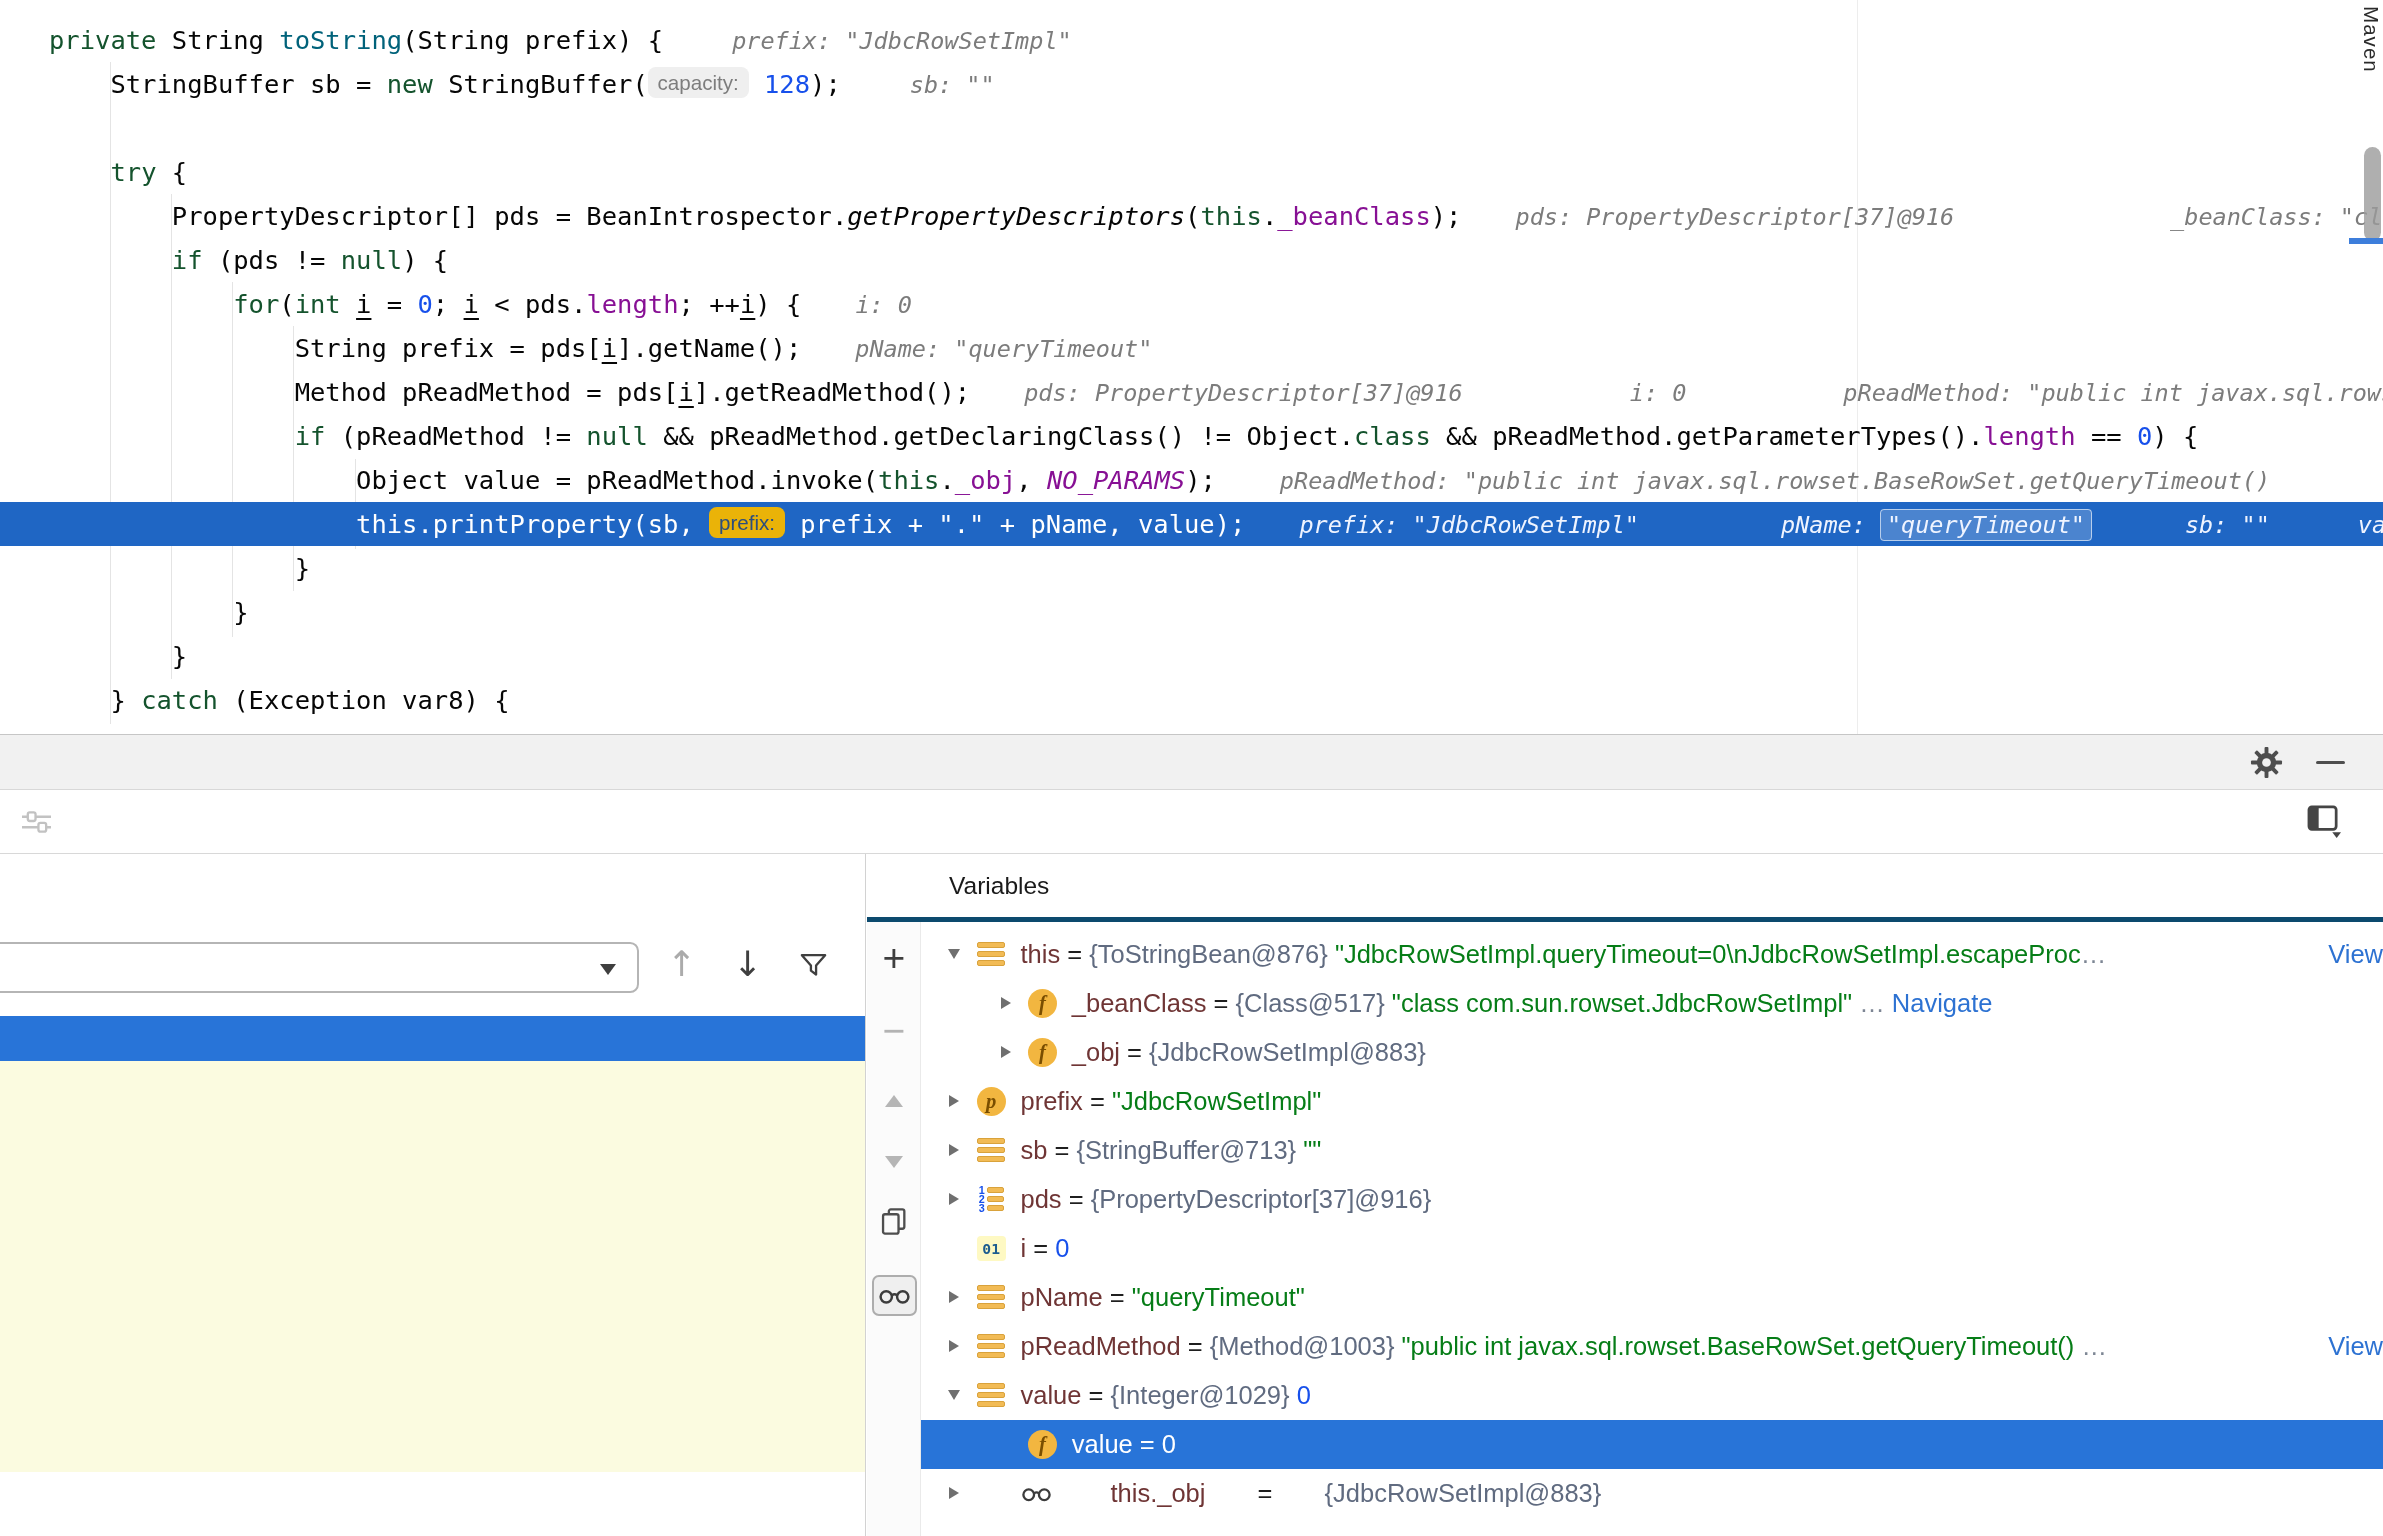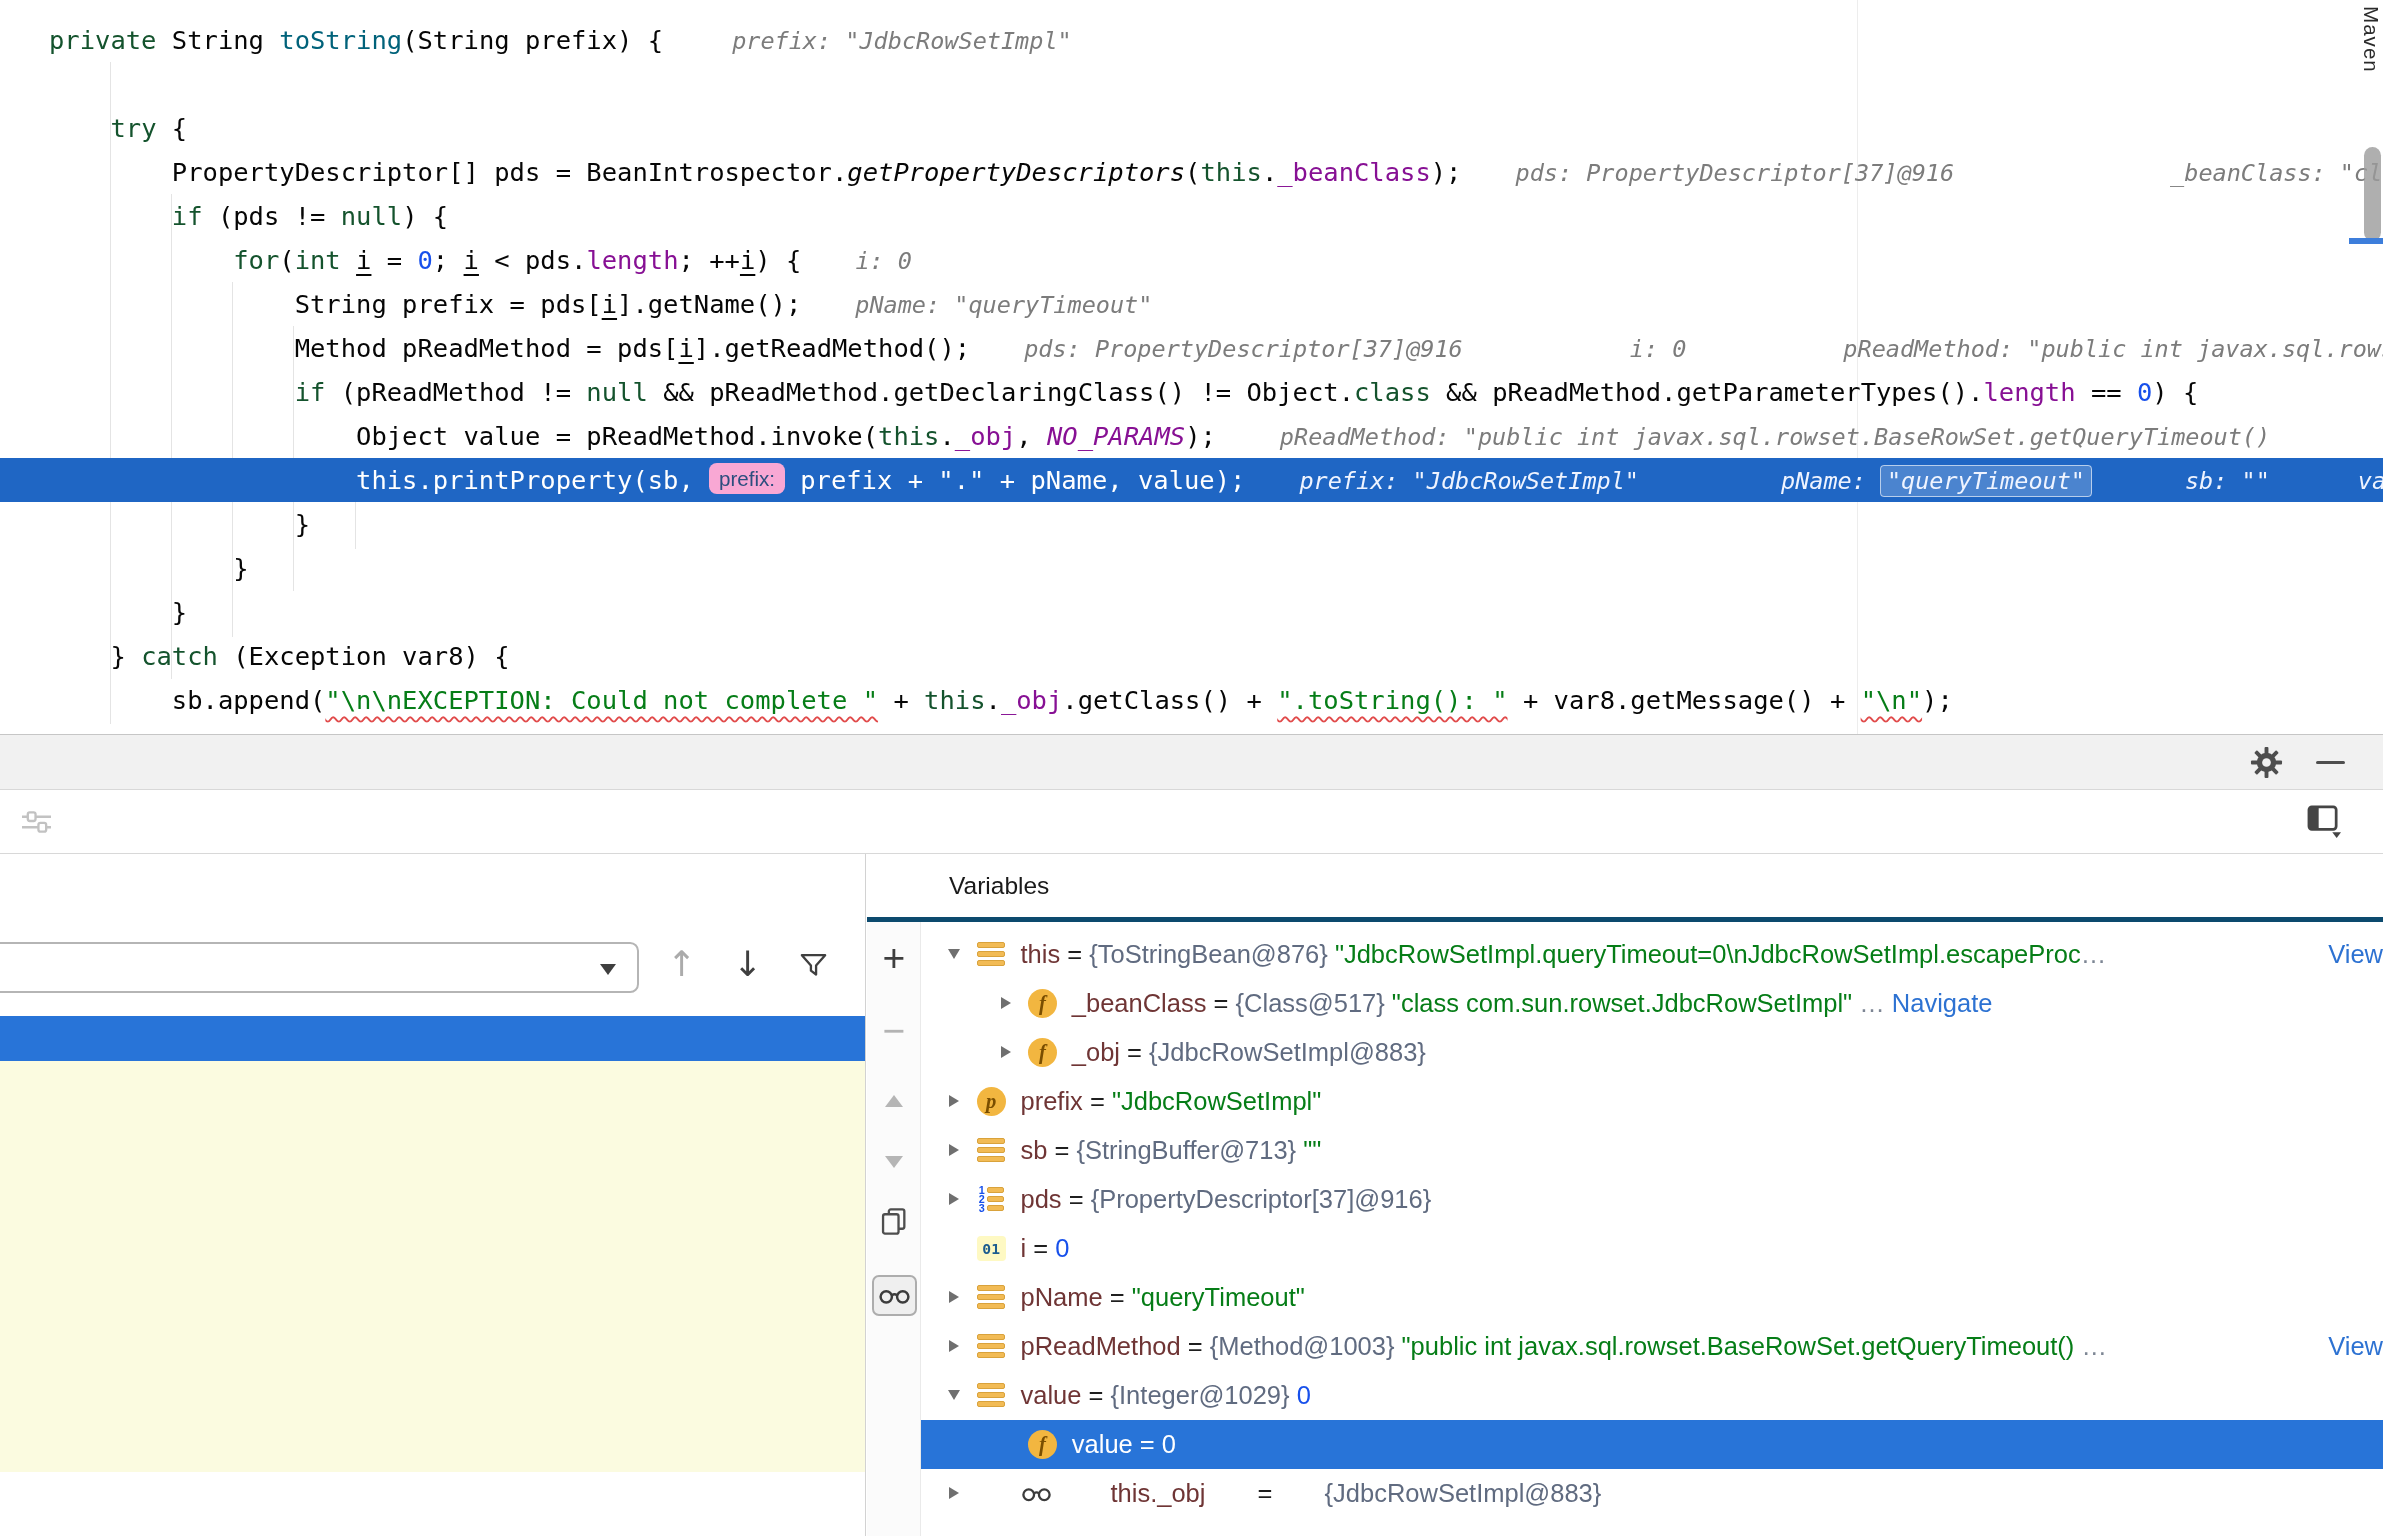--- a/index.html
+++ b/index.html
@@ -16,21 +16,21 @@
   .line.exec .seg{color:#FFFFFF}
   .seg.kw{color:#14532d}
   .seg.mth{color:#00627A}
   .seg.num{color:#1750EB}
   .seg.fld{color:#871094}
   .seg.sfld{color:#871094;font-style:italic}
   .seg.sm{font-style:italic}
   .seg.und{text-decoration:underline;text-underline-offset:4.9px}
   .seg.strw{color:#067D17;text-decoration:underline wavy #E14B4B 1.5px;text-underline-offset:6.9px}
   .seg.chip{display:inline-block;background:#EFEFEF;color:#7D7D7D;border-radius:7.8px;padding:0 9.8px;font-size:20.6px;line-height:31px;font-family:"Liberation Sans",sans-serif;vertical-align:2.9px}
-  .line.exec .seg.chip{background:#f9a8d4;color:#2C4E7E}
+  .line.exec .seg.chip{background:#eab308;color:#2C4E7E}
   .hintgrp{font-style:italic;font-size:23.5px;color:#7C7C7C}
   .hintgrp .hint{color:#7C7C7C}
   .line.exec .hintgrp .hint{color:#EFF4FF}
   .hint.hintbox{background:rgba(255,255,255,0.20);border:1px solid rgba(255,255,255,0.6);border-radius:3.9px;padding:1px 5.9px}
   #sb-thumb{position:absolute;right:2.9px;top:147px;width:16.7px;height:94px;background:#9B9B9B;border-radius:8.8px;opacity:.8}
   #stripe-mark{position:absolute;right:0;top:238px;width:35px;height:5.9px;background:#3D7EDB}
   #maven{position:absolute;right:1px;top:5.9px;writing-mode:vertical-rl;font-size:20.6px;color:#2B2B2B;letter-spacing:1px}
 
   
   #strip1{position:absolute;left:0;top:734px;width:2384px;height:56px;background:#F1F1F1;border-top:1px solid #C6C6C6;border-bottom:1px solid #D8D8D8}
@@ -95,20 +95,21 @@
 
 <div id="editor">
   <div class="iguide" style="left:110px;top:62px;height:662px"></div>
   <div class="iguide" style="left:171px;top:194px;height:485px"></div>
   <div class="iguide" style="left:232px;top:282px;height:355px"></div>
   <div class="iguide" style="left:293px;top:326px;height:265px"></div>
   <div class="iguide" style="left:355px;top:459px;height:90px"></div>
   <div id="marginguide"></div>
   <div class="code">
       <div class="line"><span class="seg kw">private</span><span class="seg pl"> String </span><span class="seg mth">toString</span><span class="seg pl">(String prefix) {</span><span class="hintgrp" style="margin-left: 69px;"><span class="hint">prefix: "JdbcRowSetImpl"</span></span></div>
+      <div class="line"><span class="seg pl">    StringBuffer sb = </span><span class="seg kw">new</span><span class="seg pl"> StringBuffer(</span><span class="seg chip">capacity:</span><span class="seg pl"> </span><span class="seg num">128</span><span class="seg pl">);</span><span class="hintgrp" style="margin-left: 69px;"><span class="hint">sb: ""</span></span></div>
       <div class="line"></div>
       <div class="line"><span class="seg pl">    </span><span class="seg kw">try</span><span class="seg pl"> {</span></div>
       <div class="line"><span class="seg pl">        PropertyDescriptor[] pds = BeanIntrospector.</span><span class="seg sm">getPropertyDescriptors</span><span class="seg pl">(</span><span class="seg kw">this</span><span class="seg pl">.</span><span class="seg fld">_beanClass</span><span class="seg pl">);</span><span class="hintgrp" style="margin-left: 54px;"><span class="hint">pds: PropertyDescriptor[37]@916</span></span><span class="hintgrp" style="margin-left: 216px;"><span class="hint">_beanClass: "class</span></span></div>
       <div class="line"><span class="seg pl">        </span><span class="seg kw">if</span><span class="seg pl"> (pds != </span><span class="seg kw">null</span><span class="seg pl">) {</span></div>
       <div class="line"><span class="seg pl">            </span><span class="seg kw">for</span><span class="seg pl">(</span><span class="seg kw">int</span><span class="seg pl"> </span><span class="seg und">i</span><span class="seg pl"> = </span><span class="seg num">0</span><span class="seg pl">; </span><span class="seg und">i</span><span class="seg pl"> &lt; pds.</span><span class="seg fld">length</span><span class="seg pl">; ++</span><span class="seg und">i</span><span class="seg pl">) {</span><span class="hintgrp" style="margin-left: 54px;"><span class="hint">i: 0</span></span></div>
       <div class="line"><span class="seg pl">                String prefix = pds[</span><span class="seg und">i</span><span class="seg pl">].getName();</span><span class="hintgrp" style="margin-left: 54px;"><span class="hint">pName: "queryTimeout"</span></span></div>
       <div class="line"><span class="seg pl">                Method pReadMethod = pds[</span><span class="seg und">i</span><span class="seg pl">].getReadMethod();</span><span class="hintgrp" style="margin-left: 54px;"><span class="hint">pds: PropertyDescriptor[37]@916</span></span><span class="hintgrp" style="margin-left: 167px;"><span class="hint">i: 0</span></span><span class="hintgrp" style="margin-left: 157px;"><span class="hint">pReadMethod: "public int javax.sql.rowset.</span></span></div>
       <div class="line"><span class="seg pl">                </span><span class="seg kw">if</span><span class="seg pl"> (pReadMethod != </span><span class="seg kw">null</span><span class="seg pl"> &amp;&amp; pReadMethod.getDeclaringClass() != Object.</span><span class="seg kw">class</span><span class="seg pl"> &amp;&amp; pReadMethod.getParameterTypes().</span><span class="seg fld">length</span><span class="seg pl"> == </span><span class="seg num">0</span><span class="seg pl">) {</span></div>
       <div class="line"><span class="seg pl">                    Object value = pReadMethod.invoke(</span><span class="seg kw">this</span><span class="seg pl">.</span><span class="seg fld">_obj</span><span class="seg pl">, </span><span class="seg sfld">NO_PARAMS</span><span class="seg pl">);</span><span class="hintgrp" style="margin-left: 64px;"><span class="hint">pReadMethod: "public int javax.sql.rowset.BaseRowSet.getQueryTimeout()</span></span></div>
       <div class="line exec"><span class="seg pl">                    this.printProperty(sb, </span><span class="seg chip">prefix:</span><span class="seg pl"> prefix + "." + pName, value);</span><span class="hintgrp" style="margin-left: 54px;"><span class="hint">prefix: "JdbcRowSetImpl"</span></span><span class="hintgrp" style="margin-left: 142px;"><span class="hint">pName: </span><span class="hint hintbox">"queryTimeout"</span></span><span class="hintgrp" style="margin-left: 93px;"><span class="hint">sb: ""</span></span><span class="hintgrp" style="margin-left: 88px;"><span class="hint">valu</span></span></div>

